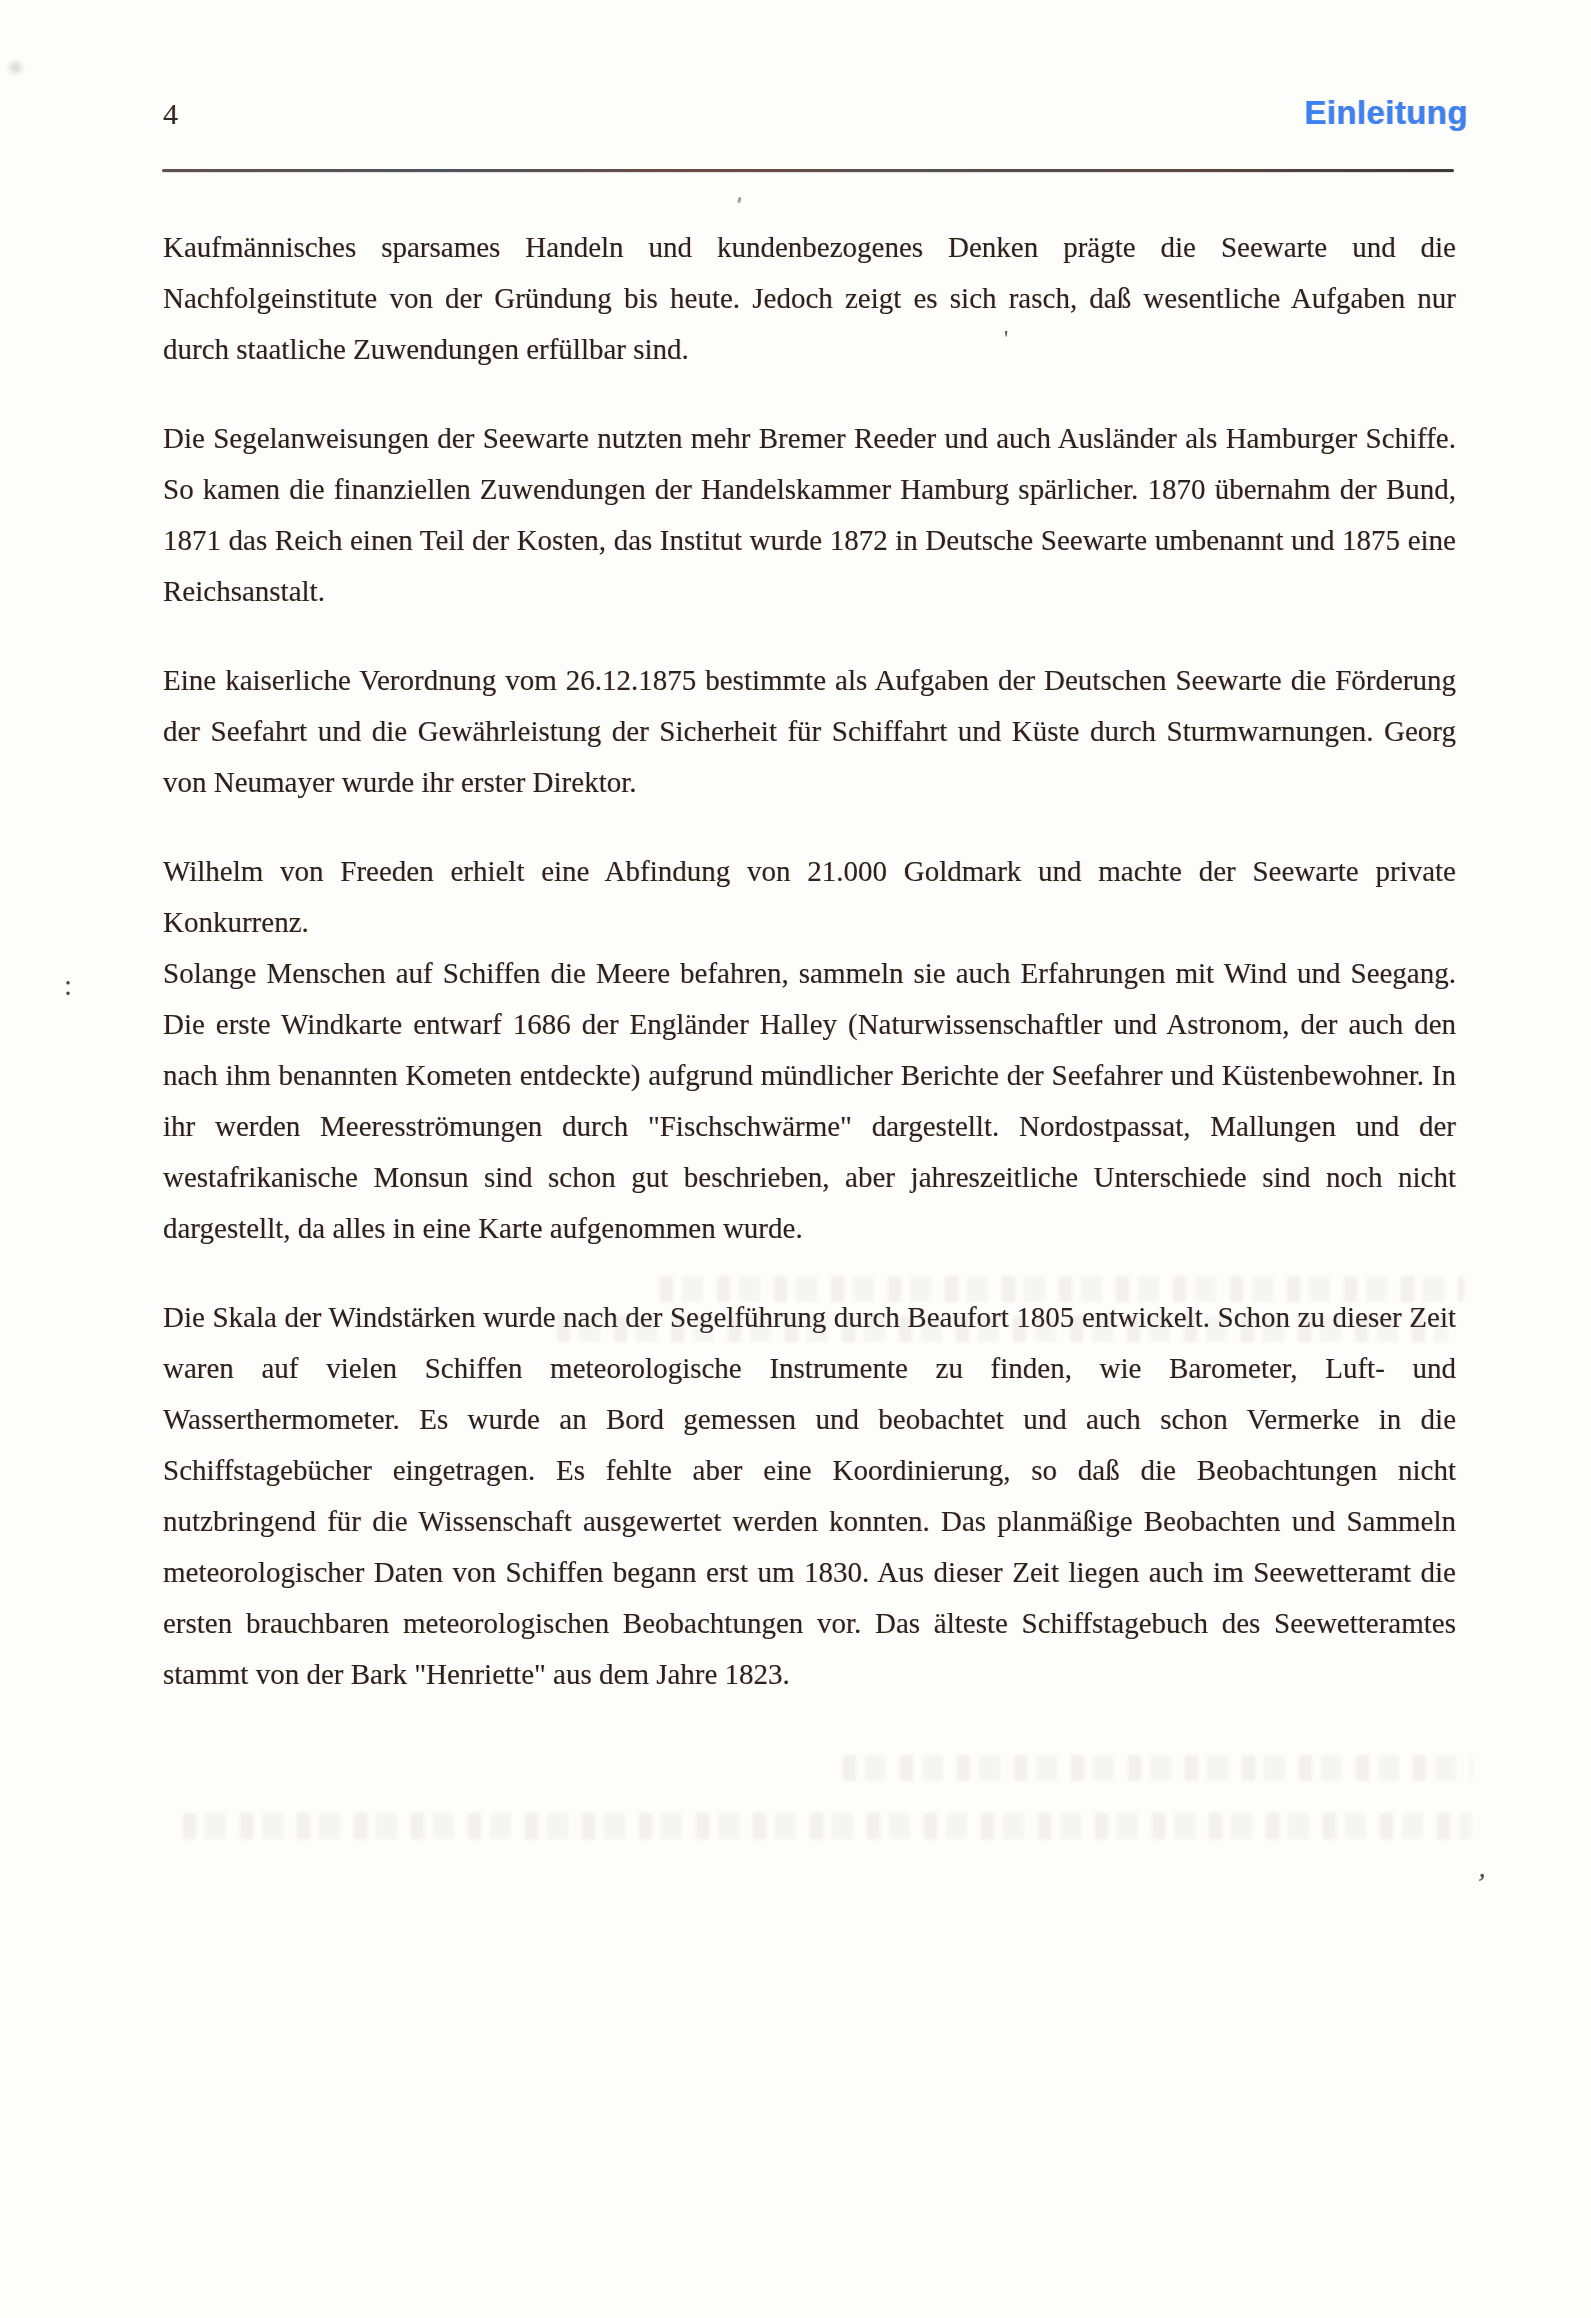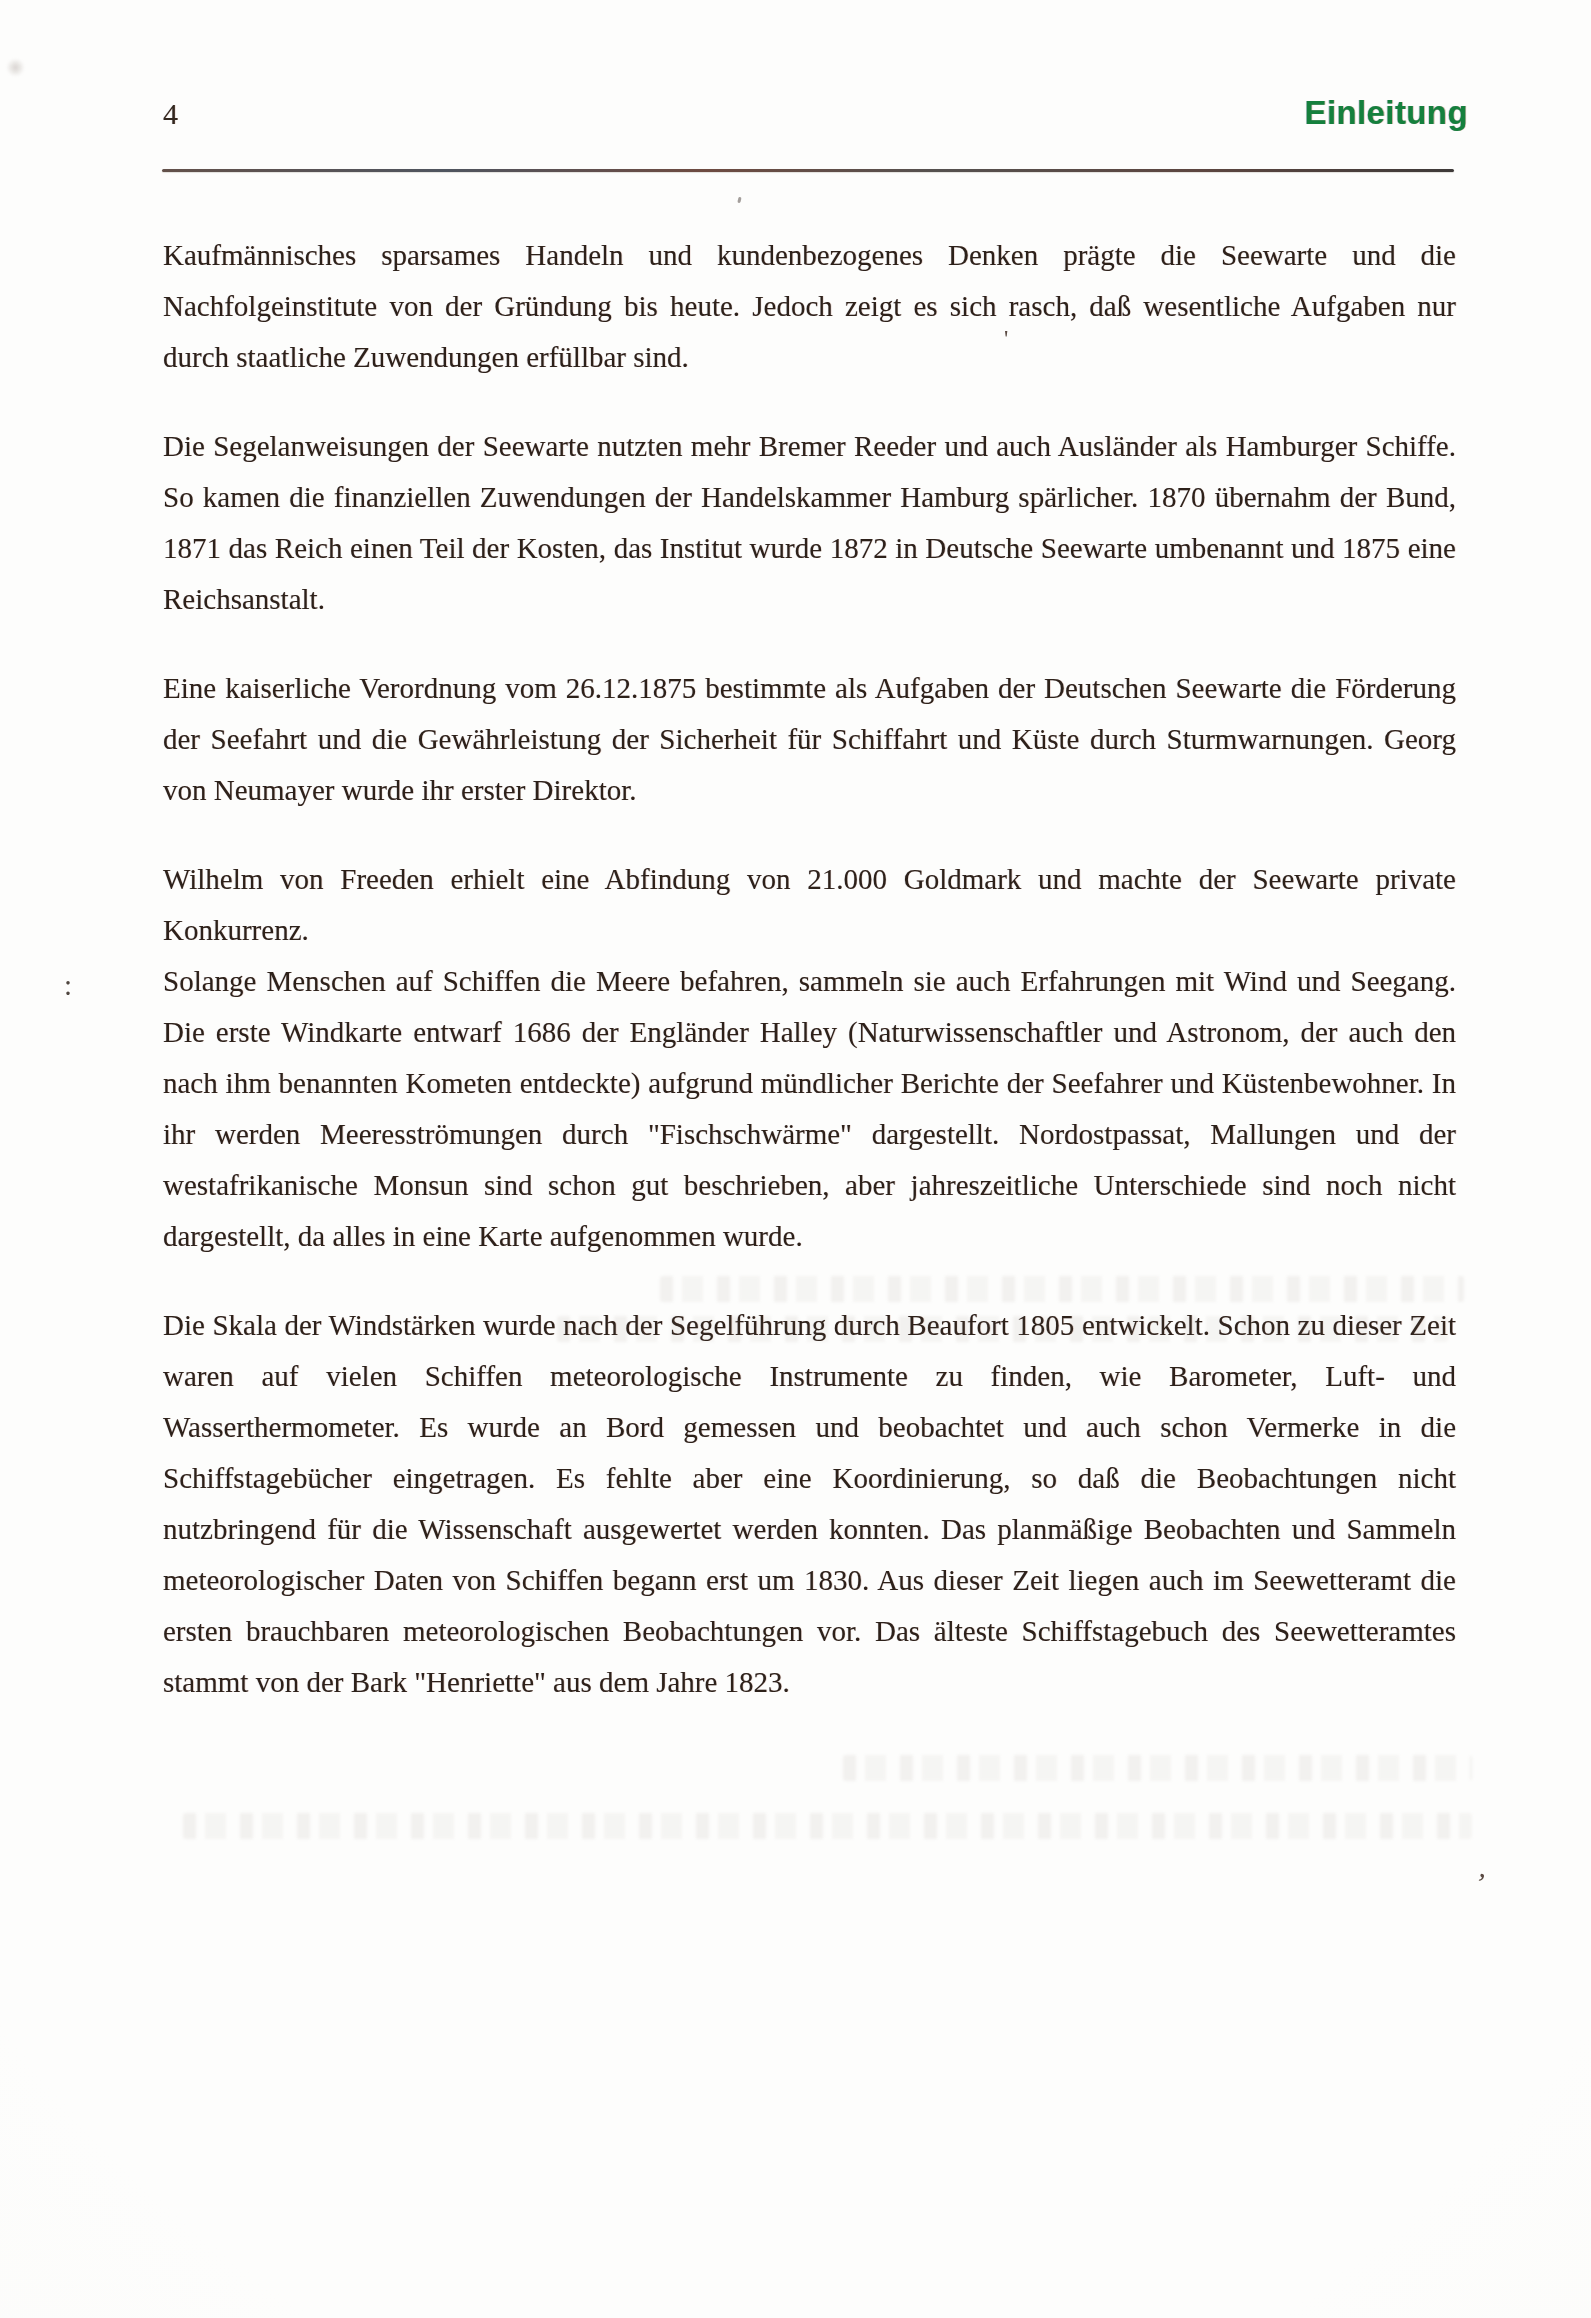--- a/index.html
+++ b/index.html
@@ -19,33 +19,33 @@
     display: flex; justify-content: space-between; align-items: baseline;
   }
   .page-number {
     font-family: "Liberation Serif", serif;
     font-size: 30px; color: #33281f;
     text-shadow: 0.6px 0.3px 0 rgba(150,60,36,0.30), -0.6px -0.3px 0 rgba(58,76,120,0.18);
   }
   .header-title {
     font-family: "Liberation Sans", sans-serif;
     font-weight: 700; font-size: 33px; letter-spacing: 0.4px;
-    color: #15803d;
+    color: #3b82f6;
     text-shadow: 0.8px 0.4px 0 rgba(140,70,35,0.35), -0.8px -0.4px 0 rgba(55,75,125,0.28);
   }
   .header-rule {
     position: absolute; left: 162px; top: 169px; width: 1292px; height: 3.2px;
     border-radius: 1.6px;
     background: linear-gradient(90deg,#63514a 0%,#4f555f 22%,#6e4b41 42%,#55514f 60%,#5d4640 80%,#3e3a39 100%);
     box-shadow: 0 0.8px 0.8px rgba(120,110,100,0.25);
   }
 
   
   .page-body {
-    position: absolute; left: 163px; top: 230px; width: 1293px;
+    position: absolute; left: 163px; top: 222px; width: 1293px;
     font-family: "Liberation Serif", serif;
     font-size: 29px; line-height: 51px;
     color: #2d211a;
     text-align: justify;
     hyphens: none;
   }
   .page-body p {
     margin: 0 0 38px 0;
     white-space: pre-wrap;
     text-shadow: 0.6px 0.3px 0 rgba(146,60,36,0.22), -0.6px -0.3px 0 rgba(58,76,120,0.14);

